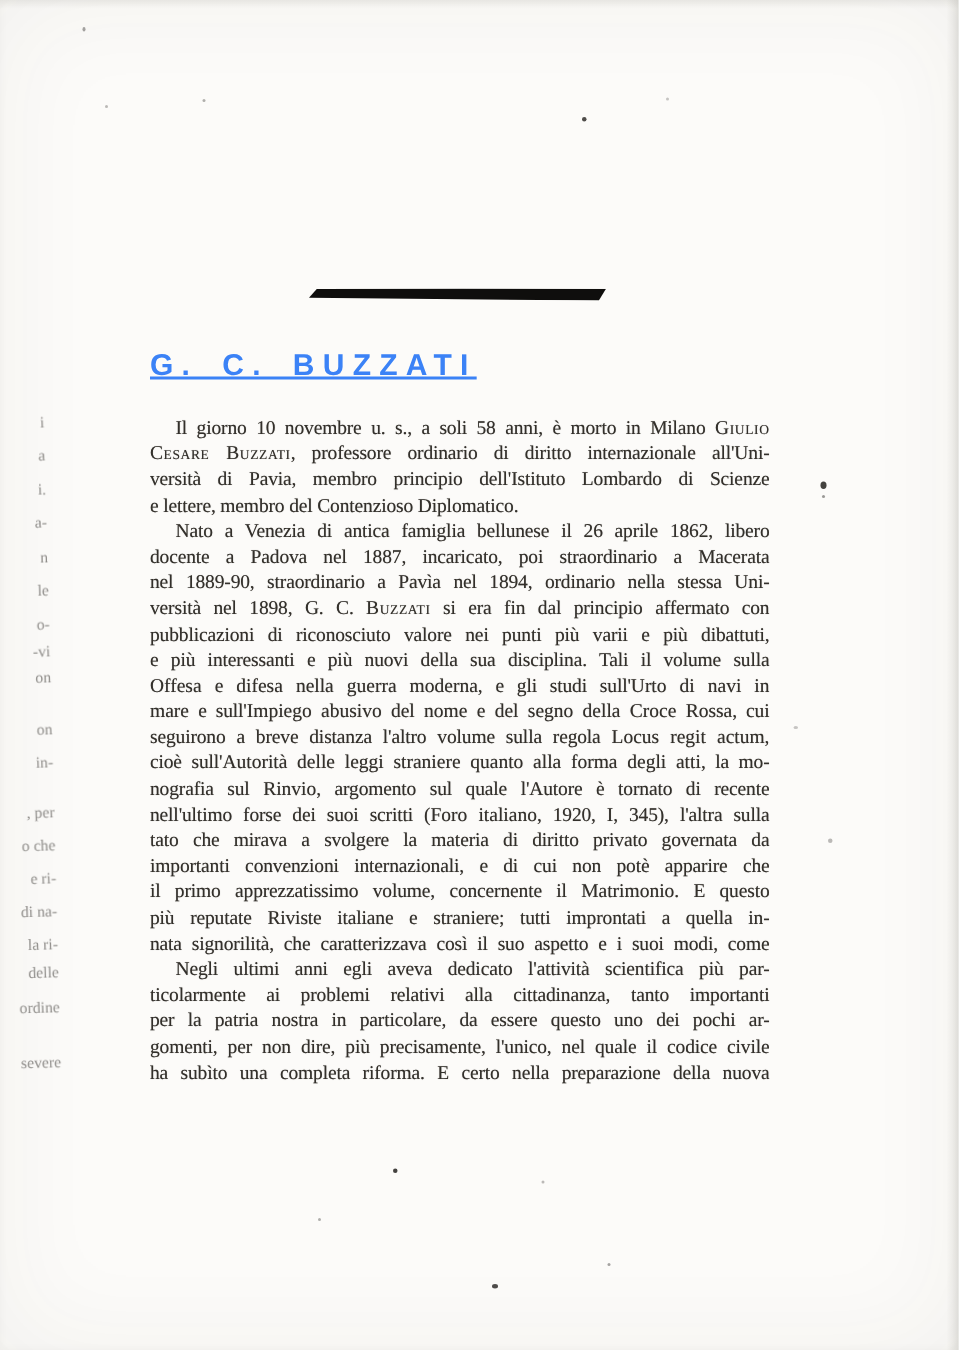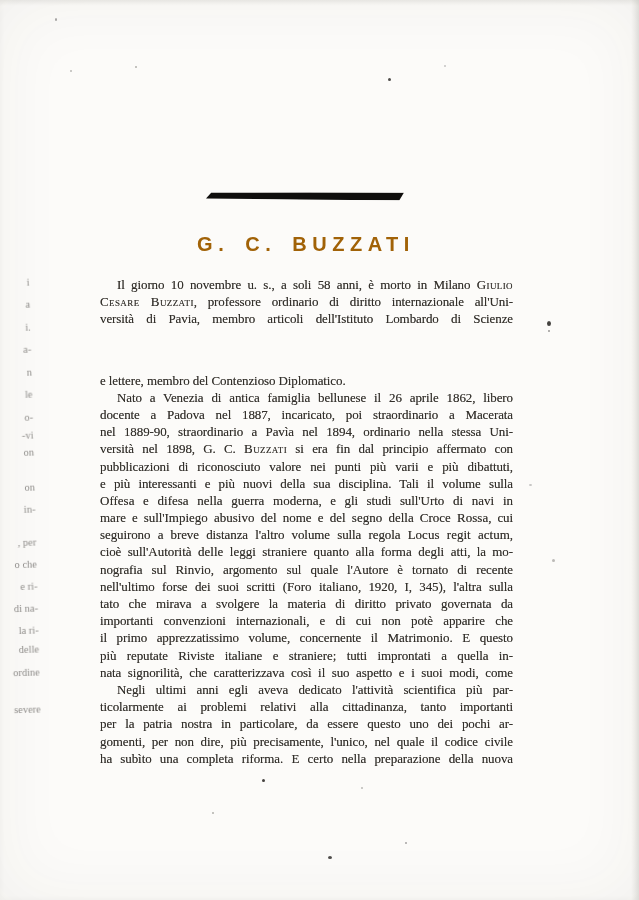--- a/index.html
+++ b/index.html
@@ -21,44 +21,45 @@
   }
   
   .rule{
     position:absolute;left:206px;top:192px;width:198px;height:8px;
     background:#0f0e0d;
     clip-path:polygon(2.6% 14%, 100% 0%, 97.6% 100%, 0% 86%);
     transform:rotate(0.25deg);
   }
   .title{
     position:absolute;left:100px;top:233px;width:412px;
-    text-align:center;
+    text-align:left;
     font-family:"Liberation Sans", sans-serif;
     font-weight:bold;
     font-size:20px;
     letter-spacing:5.5px;
     word-spacing:5px;
-    color:#a16207;
+    color:#3b82f6;
+    text-decoration:underline;
   }
   .body{
     position:absolute;left:100px;top:276px;width:413px;
     color:#33302b;
     font-size:13px;
     letter-spacing:-0.1px;
     text-shadow:0 0 0.5px rgba(51,48,43,0.55);
   }
   .bline{
     height:17.2px;line-height:17.2px;
     text-align:justify;
     text-align-last:justify;
     overflow:hidden;
     white-space:normal;
   }
   .bline.first{text-indent:17px;}
-  .bline.end{text-align-last:left;margin-top:44px;}
+  .bline.end{text-align-last:left;}
   .it{letter-spacing:0;}
   .sc{font-variant:small-caps;letter-spacing:0.4px;}
   
   .gutter{
     position:absolute;left:0;top:0;width:36px;height:100%;
     color:#8f8d8a;
     font-family:"Liberation Serif", serif;
     font-size:10.5px;
     transform:rotate(-1.5deg);
   }
@@ -95,21 +96,21 @@
       <span class="frag" style="top: 625px;">la ri-</span>
       <span class="frag" style="top: 644px;">delle</span>
       <span class="frag" style="top: 667px;">ordine</span>
       <span class="frag" style="top: 704px;">severe</span>
     </div>
   <div class="rule"></div>
   <div class="title">G. C. BUZZATI</div>
   <div class="body">
       <div class="bline first"><span>Il giorno 10 novembre u. s., a soli 58 anni, è morto in Milano </span><span class="sc">Giulio</span></div>
       <div class="bline"><span class="sc">Cesare Buzzati</span><span>, professore ordinario di diritto internazionale all'Uni-</span></div>
-      <div class="bline"><span>versità di Pavia, membro articoli dell'Istituto Lombardo di Scienze</span></div>
+      <div class="bline"><span>versità di Pavia, membro principio dell'Istituto Lombardo di Scienze</span></div>
       <div class="bline end"><span>e lettere, membro del Contenzioso Diplomatico.</span></div>
       <div class="bline first"><span>Nato a Venezia di antica famiglia bellunese il 26 aprile 1862, libero</span></div>
       <div class="bline"><span>docente a Padova nel 1887, incaricato, poi straordinario a Macerata</span></div>
       <div class="bline"><span>nel 1889-90, straordinario a Pavìa nel 1894, ordinario nella stessa Uni-</span></div>
       <div class="bline"><span>versità nel 1898, G. C. </span><span class="sc">Buzzati</span><span> si era fin dal principio affermato con</span></div>
       <div class="bline"><span>pubblicazioni di riconosciuto valore nei punti più varii e più dibattuti,</span></div>
       <div class="bline"><span>e più interessanti e più nuovi della sua disciplina. Tali il volume sulla</span></div>
       <div class="bline"><span class="it">Offesa e difesa nella guerra moderna</span><span>, e gli studi sull'</span><span class="it">Urto di navi in</span></div>
       <div class="bline"><span class="it">mare</span><span> e sull'</span><span class="it">Impiego abusivo del nome e del segno della Croce Rossa</span><span>, cui</span></div>
       <div class="bline"><span>seguirono a breve distanza l'altro volume sulla regola </span><span class="it">Locus regit actum,</span></div>

